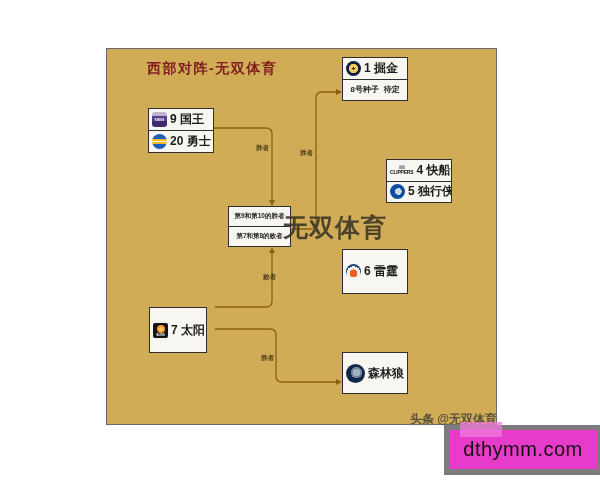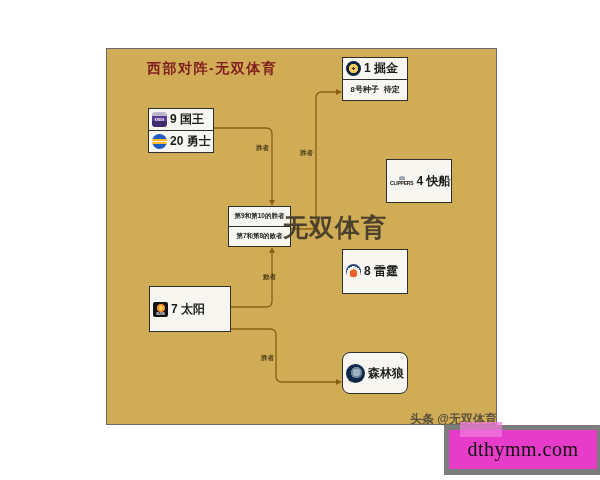--- a/index.html
+++ b/index.html
@@ -15,22 +15,22 @@
          display:flex;flex-direction:column;}
   .team-row{flex:1;display:flex;align-items:center;gap:3px;padding:0 3px;overflow:hidden;}
   .team-row + .team-row{border-top:1px solid #2f2f2f;}
   .team-row.centered{justify-content:center;}
   .team-label{font-size:12px;font-weight:600;color:#1c1c1c;white-space:nowrap;}
   .seed-label{font-size:8px;font-weight:600;color:#1c1c1c;white-space:nowrap;font-family:Liberation Mono, monospace;}
   #box-kings{left:148px;top:108px;width:66px;height:45px;}
   #box-nuggets{left:342px;top:57px;width:66px;height:44px;}
   #box-clippers{left:342px;top:159px;width:66px;height:44px;margin-left:44px;}
   #box-thunder{left:342px;top:249px;width:66px;height:45px;}
-  #box-wolves{left:342px;top:352px;width:66px;height:42px;border-radius:8px;}
-  #box-suns{left:149px;top:286px;width:82px;height:46px;}
+  #box-wolves{left:342px;top:352px;width:66px;height:42px;}
+  #box-suns{left:149px;top:307px;width:58px;height:46px;}
   #box-center{left:228px;top:206px;width:63px;height:41px;}
   #box-center .team-row{justify-content:center;padding:0 1px;}
   #box-center .team-label{font-size:6.5px;letter-spacing:0;}
   
   .logo{width:15px;height:15px;border-radius:50%;flex:0 0 auto;}
   .logo-kings{border-radius:3px;
      background:linear-gradient(180deg,#bdb6cd 0 28%,#5a3b91 28% 62%,#3f2a6b 62%);
      display:flex;align-items:center;justify-content:center;}
   .logo-kings b{font-size:3px;color:#fff;letter-spacing:0;font-weight:bold;}
   .logo-warriors{background:linear-gradient(180deg,#1f5cc0 0 34%,#fdb927 34% 46%,#f4efe2 46% 56%,#fdb927 56% 66%,#1f5cc0 66%);}
@@ -58,21 +58,21 @@
   .wires polygon{fill:#8a6010;}
   .wires text{font-size:6.5px;font-weight:bold;fill:#4a3c14;
      font-family:"Liberation Sans","DejaVu Sans",sans-serif;}
   
   .wm-center{position:absolute;left:283px;top:211px;font-size:25px;font-weight:600;
      color:rgba(64,56,40,0.92);letter-spacing:1px;white-space:nowrap;}
   .wm-bottom{position:absolute;left:410px;top:411px;width:87px;text-align:right;
      font-size:12px;font-weight:bold;color:#5a5138;white-space:nowrap;
      text-shadow:0 0 1px #c8b06a;}
   
-  .badge-frame{position:absolute;left:444px;top:425px;width:156px;height:50px;background:#7c7c7c;font-family:Liberation Serif, serif;}
+  .badge-frame{position:absolute;left:444px;top:425px;width:156px;height:50px;background:#7c7c7c;}
   .badge-pink{position:absolute;left:5px;top:5px;width:148px;height:39px;background:#e63cc9;
      display:flex;align-items:center;justify-content:center;}
   .badge-text{font-size:20px;color:#101010;letter-spacing:0.5px;}
   .badge-highlight{position:absolute;left:16px;top:-3px;width:42px;height:15px;
      background:#f279de;opacity:0.75;}
 </style>
 </head>
 <body>
 
 <div class="stage">
@@ -120,26 +120,30 @@
   </div>
 
   <div class="team-box" id="box-clippers">
     <div class="team-row">
       <span class="logo-wordmark">
           <i></i>
           <span>CLIPPERS</span>
         </span>
       <span class="team-label">4 快船</span>
     </div>
+    <div class="team-row">
+      <span class="logo logo-mavericks"></span>
+      <span class="team-label">5 独行侠</span>
+    </div>
   </div>
 
   <div class="team-box" id="box-thunder">
     <div class="team-row">
       <span class="logo logo-thunder"></span>
-      <span class="team-label">8 雷霆</span>
+      <span class="team-label">6 雷霆</span>
     </div>
   </div>
 
   <div class="team-box" id="box-wolves">
     <div class="team-row">
       <span class="logo logo-wolves"></span>
       <span class="team-label">森林狼</span>
     </div>
   </div>
 

